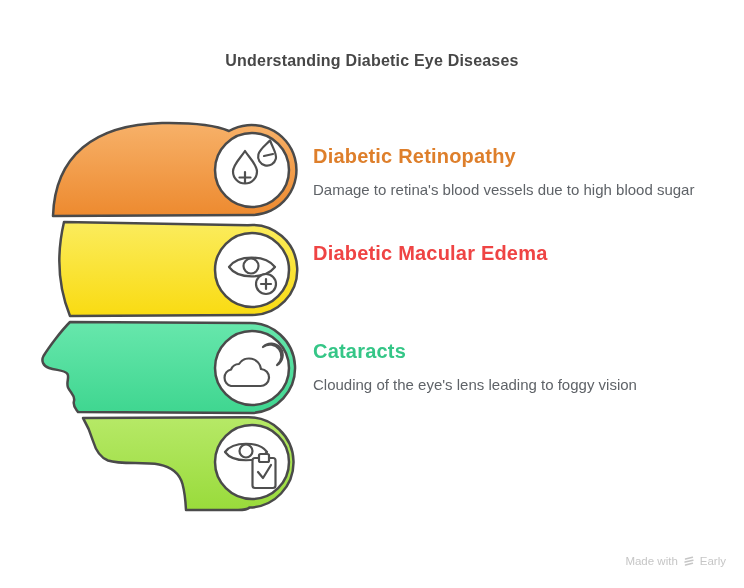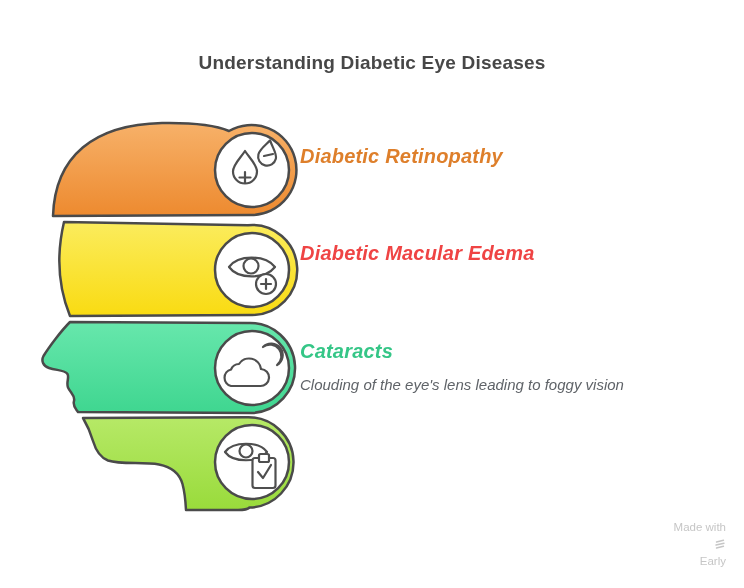--- a/index.html
+++ b/index.html
@@ -1,26 +1,26 @@
 <!DOCTYPE html>
 <html><head>
 <meta charset="utf-8">
 <style>
   html,body{margin:0;padding:0;}
   body{font-family:"Liberation Sans",sans-serif;background:#fff;}
   .canvas{position:relative;width:744px;height:588px;background:#fff;overflow:hidden;}
   .page-title{position:absolute;top:52px;left:0;width:744px;text-align:center;
-    font-size:19px;font-weight:bold;letter-spacing:.2px;}
+    font-size:16px;font-weight:bold;letter-spacing:.2px;}
   .head-svg{position:absolute;left:0;top:0;}
-  .section{position:absolute;left:300px;width:424px;font-style:italic;}
+  .section{position:absolute;left:313px;width:424px;}
   .section h2{margin:0;font-size:20px;font-weight:bold;line-height:26px;letter-spacing:.2px;}
   .section p{margin:10px 0 0 0;font-size:15px;line-height:21px;}
   .s0{top:143px;} .s1{top:240px;} .s2{top:338px;} .s3{top:425px;}
-  .watermark{position:absolute;right:18px;bottom:21px;display:flex;align-items:flex-end;
-    gap:5px;font-size:11.5px;flex-direction:column;}
+  .watermark{position:absolute;right:18px;bottom:21px;display:flex;align-items:center;
+    gap:5px;font-size:11.5px;}
 </style>
 </head>
 <body>
 
 <div class="canvas">
 
   <div class="page-title" style="color: rgb(71, 71, 71);">Understanding Diabetic Eye Diseases</div>
 
   <svg class="head-svg" width="744" height="588" viewBox="0 0 744 588">
     <defs>
@@ -94,20 +94,21 @@
       <path d="M 225,452 C 233,441 259,441 267,452 C 259,463 233,463 225,452 Z"></path>
       <circle cx="246" cy="451" r="6.5"></circle>
       <rect x="252.5" y="458" width="23" height="30" rx="2.5"></rect>
       <rect x="259" y="454" width="10" height="8" rx="1.5"></rect>
       <polyline points="258,472 263,478 271,465" fill="none"></polyline>
     </g>
   </svg>
 
   <div class="section s0">
     <h2 style="color: rgb(222, 127, 43);">Diabetic Retinopathy</h2>
+    <p style="color: rgb(95, 99, 104);">Damage to retina's blood vessels due to high blood sugar</p>
   </div>
   <div class="section s1">
     <h2 style="color: #ef4444;">Diabetic Macular Edema</h2>
   </div>
   <div class="section s2">
     <h2 style="color: rgb(53, 198, 135);">Cataracts</h2>
     <p style="color: rgb(95, 99, 104);">Clouding of the eye's lens leading to foggy vision</p>
   </div>
   <div class="section s3">
   </div>

